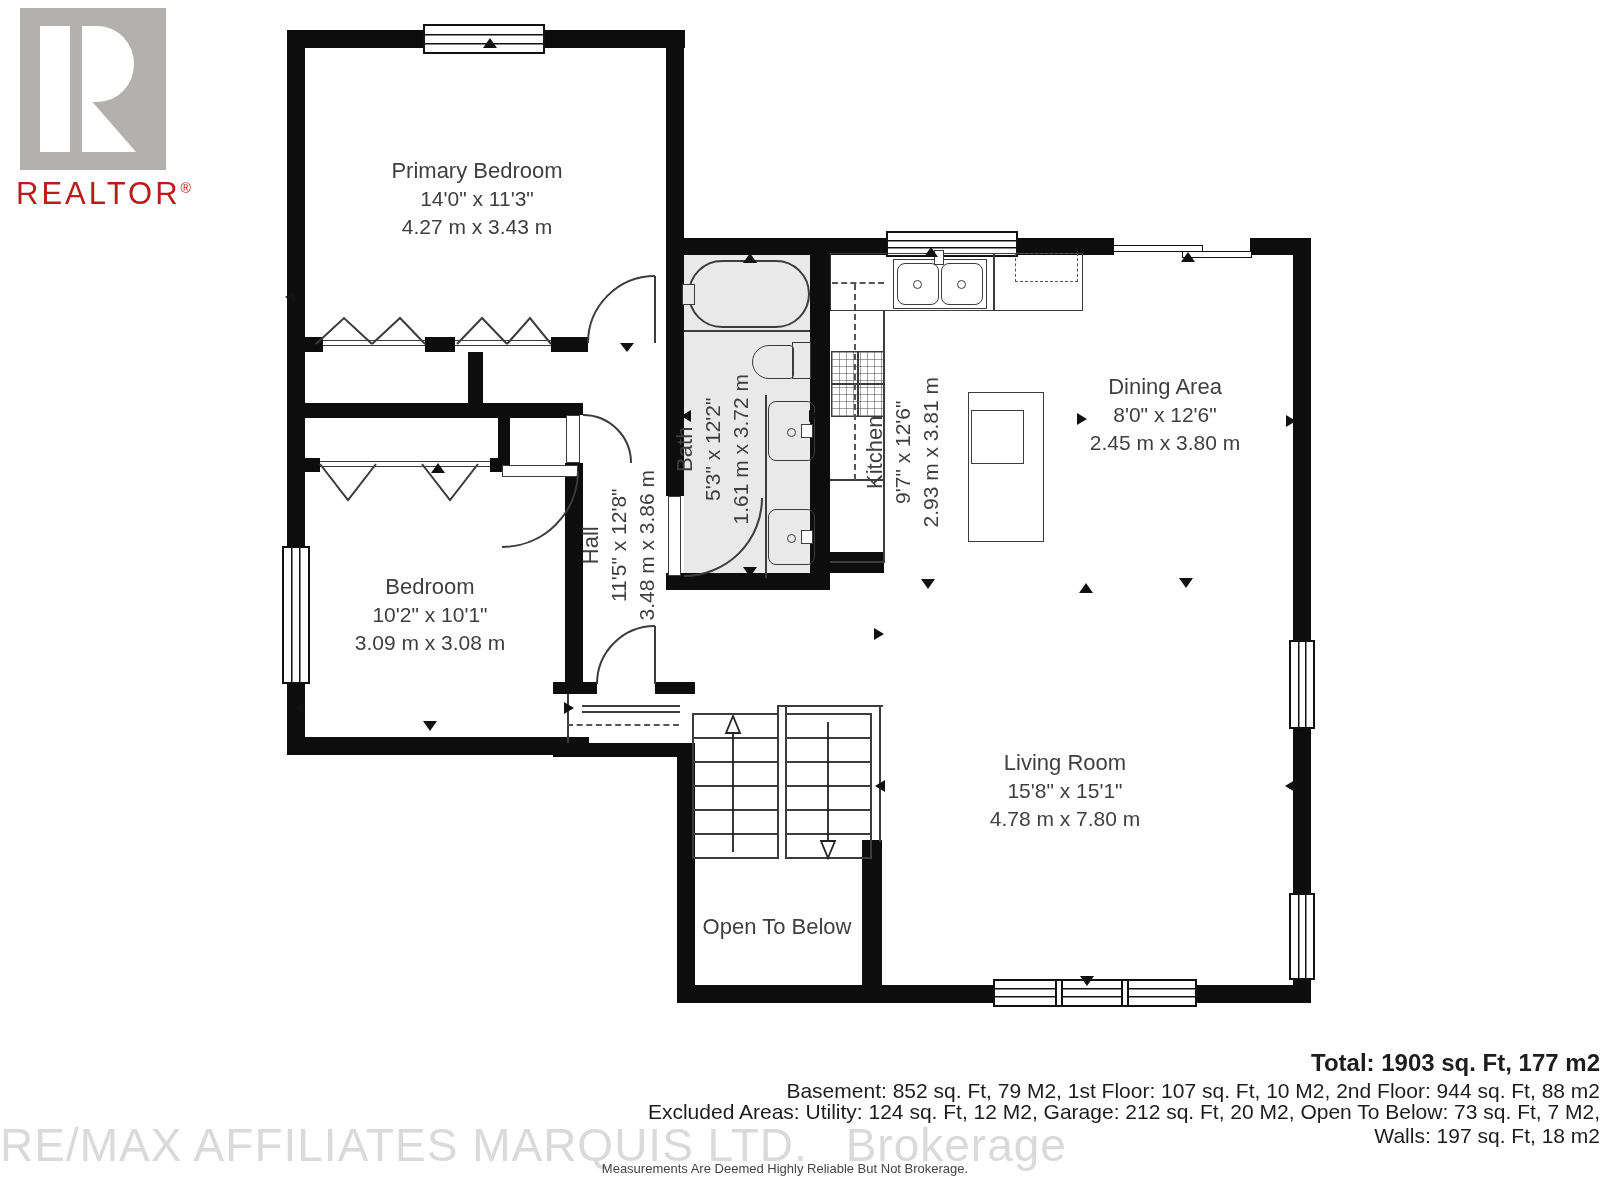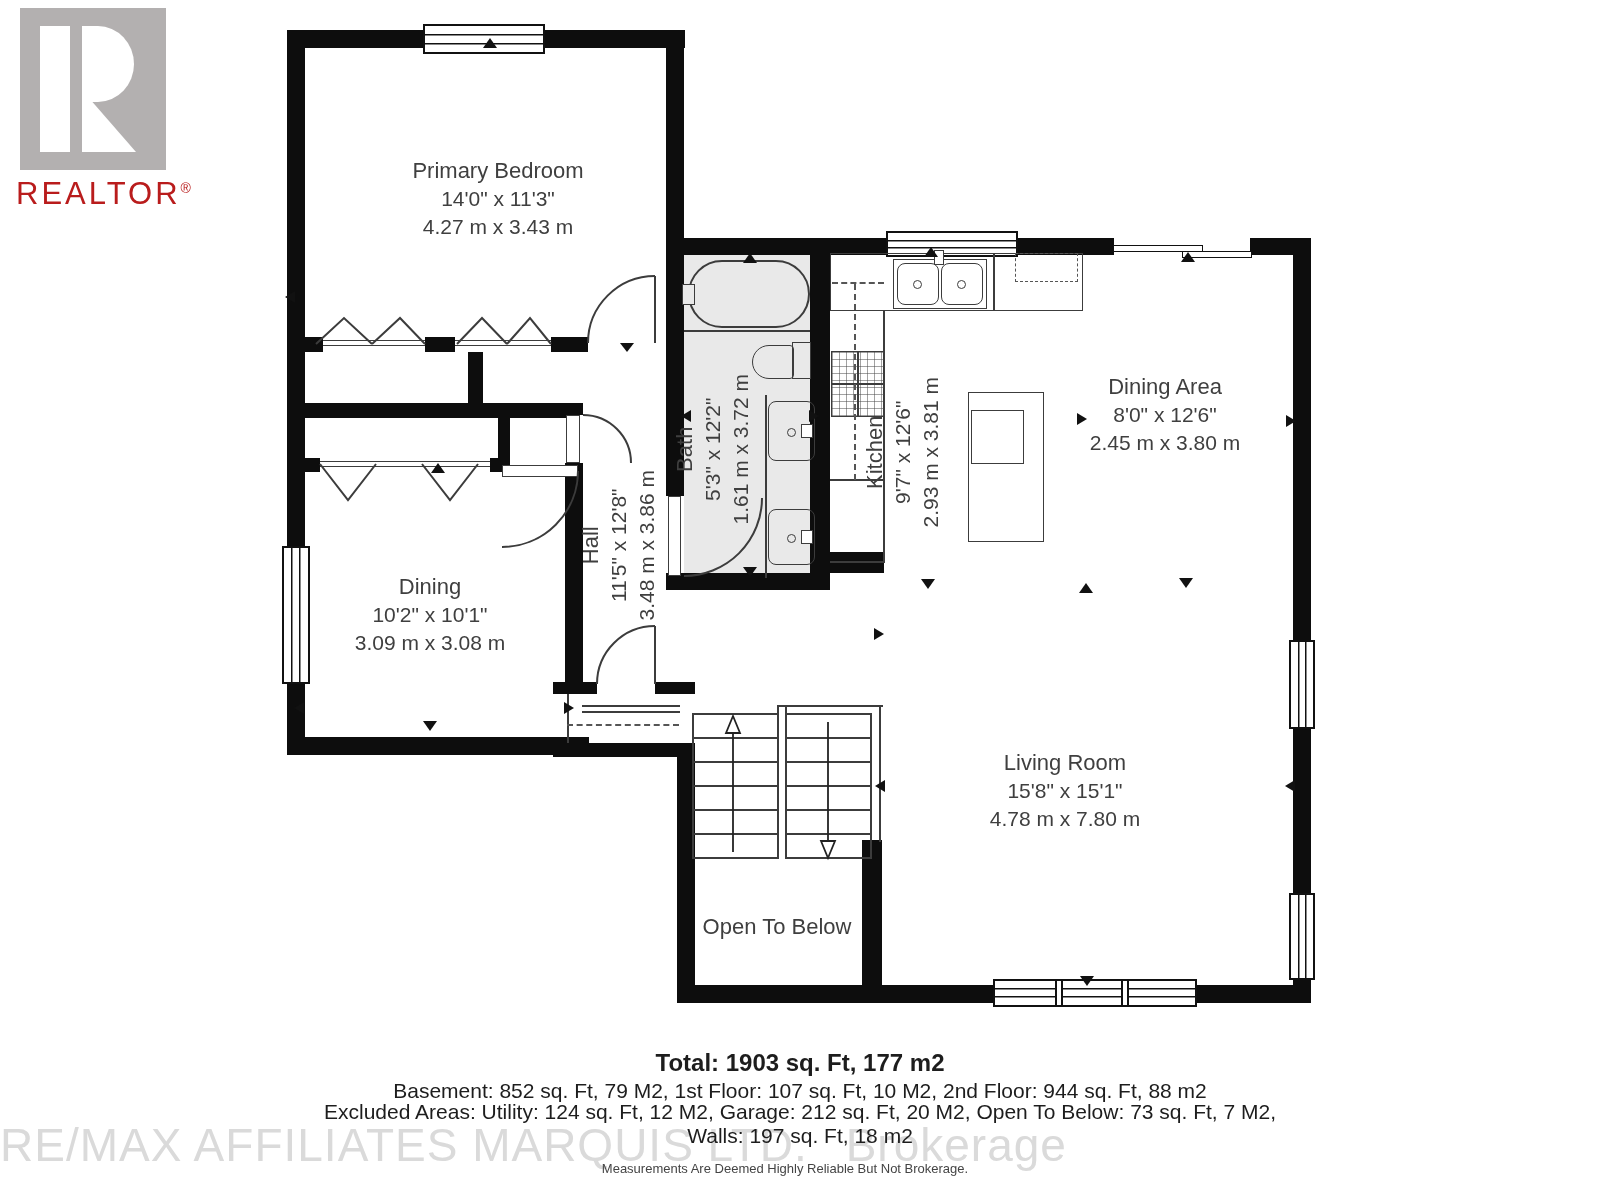--- a/index.html
+++ b/index.html
@@ -28,21 +28,21 @@
   .rlabel{position:absolute;text-align:center;color:#3f3f3f;font-size:22px;line-height:1.32;}
   .rlabel span{display:block;}
   .rdim{font-size:21px;}
   .rot{transform:rotate(-90deg);}
   .stove{position:absolute;border:1.5px solid #3c3c3c;box-sizing:border-box;background:
      repeating-linear-gradient(90deg,rgba(70,70,70,.5) 0 1px,transparent 1px 7px),
      repeating-linear-gradient(0deg,rgba(70,70,70,.5) 0 1px,transparent 1px 7px);}
   .sinksq{position:absolute;border:1.5px solid #3c3c3c;border-radius:8px;box-sizing:border-box;}
   .circ{position:absolute;border:1.5px solid #3c3c3c;border-radius:50%;box-sizing:border-box;}
   .overlay{position:absolute;left:0;top:0;pointer-events:none;}
-  .ft{position:absolute;left:0;width:1600px;text-align:center;color:#1d1d1d;z-index:2;}
+  .ft{position:absolute;left:0;width:1600px;text-align:right;color:#1d1d1d;z-index:2;}
   .ft-total{font-size:24px;font-weight:bold;}
   .ft-line{font-size:21px;}
   .watermark{position:absolute;left:0;width:1572px;text-align:left;color:#dadada;font-size:46px;letter-spacing:1px;z-index:1;white-space:pre;}
   .disclaimer{position:absolute;left:0;width:1570px;text-align:center;color:#444;font-size:13px;z-index:2;}
   .logo-text{position:absolute;color:#b91c1c;font-size:31px;letter-spacing:3px;}
   .logo-text sup{font-size:14px;}
 </style>
 </head>
 <body>
 
@@ -221,42 +221,42 @@
       <polygon points="884,634 874,628 874,640"></polygon>
       <polygon points="1285,786 1295,780 1295,792"></polygon>
       <polygon points="1296,421 1286,415 1286,427"></polygon>
       <polygon points="1087,419 1077,413 1077,425"></polygon>
       <polygon points="1087,986 1080,976 1094,976"></polygon>
       <polygon points="875,786 885,780 885,792"></polygon>
       <polygon points="1188,252 1181,262 1195,262"></polygon>
     </g>
   </svg>
 
-  <div class="rlabel" style="left:348px;top:156px;width:300px;">
+  <div class="rlabel" style="left:327px;top:156px;width:300px;">
     <span>Primary Bedroom</span>
     <span class="rdim">14'0" x 11'3"</span>
     <span class="rdim">4.27 m x 3.43 m</span>
   </div>
   <div class="rlabel rot" style="left:572px;top:407px;width:280px;">
     <span>Bath</span>
     <span class="rdim">5'3" x 12'2"</span>
     <span class="rdim">1.61 m x 3.72 m</span>
   </div>
   <div class="rlabel rot" style="left:762px;top:410px;width:280px;">
     <span>Kitchen</span>
     <span class="rdim">9'7" x 12'6"</span>
     <span class="rdim">2.93 m x 3.81 m</span>
   </div>
   <div class="rlabel" style="left:1015px;top:372px;width:300px;">
     <span>Dining Area</span>
     <span class="rdim">8'0" x 12'6"</span>
     <span class="rdim">2.45 m x 3.80 m</span>
   </div>
   <div class="rlabel" style="left:280px;top:572px;width:300px;">
-    <span>Dining</span>
+    <span>Bedroom</span>
     <span class="rdim">10'2" x 10'1"</span>
     <span class="rdim">3.09 m x 3.08 m</span>
   </div>
   <div class="rlabel rot" style="left:478px;top:503px;width:280px;">
     <span>Hall</span>
     <span class="rdim">11'5" x 12'8"</span>
     <span class="rdim">3.48 m x 3.86 m</span>
   </div>
   <div class="rlabel" style="left:915px;top:748px;width:300px;">
     <span>Living Room</span>

